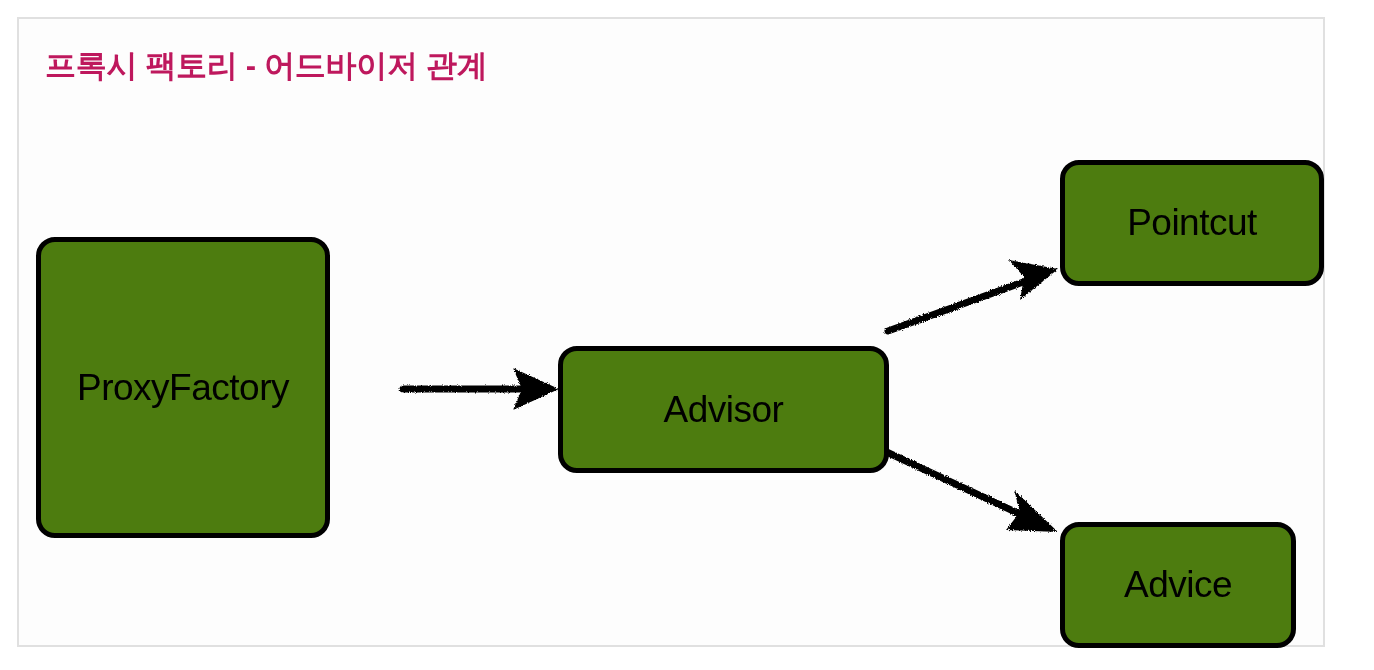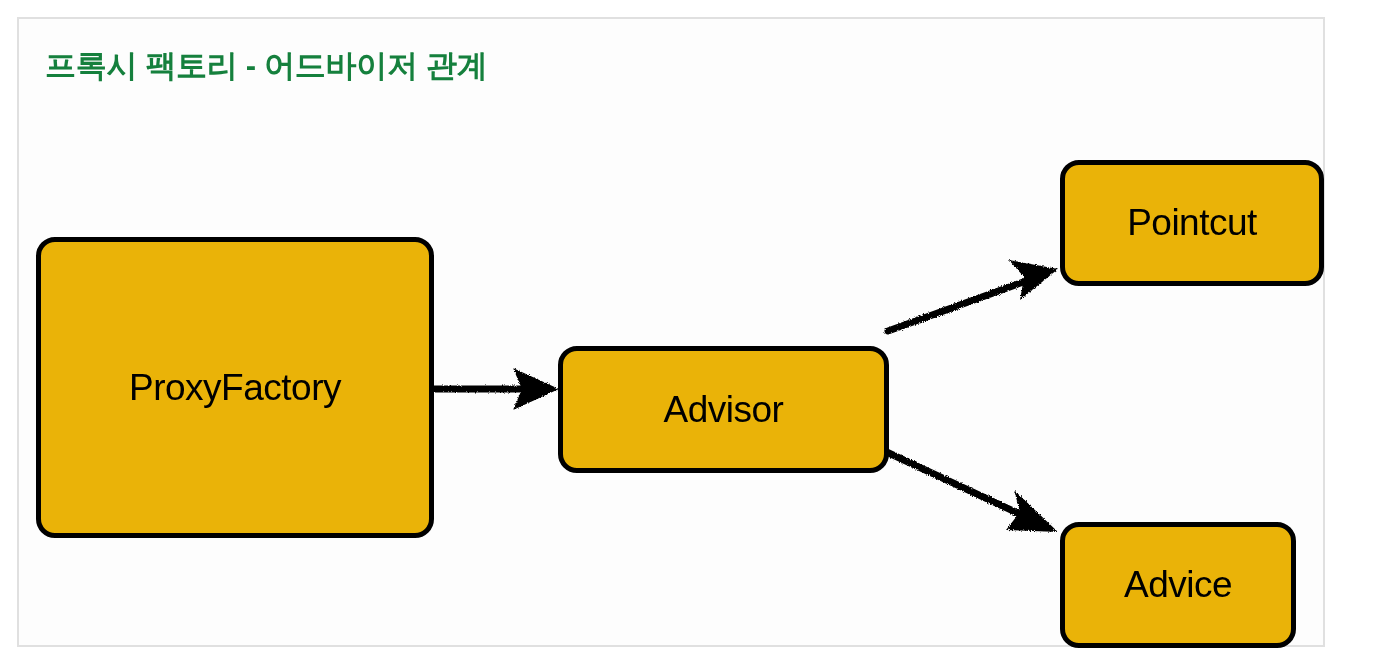--- a/index.html
+++ b/index.html
@@ -34,49 +34,49 @@
     box-sizing: border-box;
   }
 
   
   .figure-title {
     position: absolute;
     left: 26px;
     top: 28px;
     font-size: 31px;
     font-weight: bold;
-    color: #15803d;
+    color: #be185d;
     letter-spacing: -0.3px;
     white-space: nowrap;
     line-height: 1.2;
   }
 
   
   .node {
     position: absolute;
     box-sizing: border-box;
-    background: #eab308;
+    background: #4d7c0f;
     border: 5px solid #000000;
     border-radius: 19px;
     display: flex;
     align-items: center;
     justify-content: center;
   }
   .node-label {
     font-size: 37px;
     font-weight: 500;
     color: #000000;
     letter-spacing: -0.5px;
     white-space: nowrap;
   }
 
   #node-proxyfactory {
     left: 36px;
     top: 237px;
-    width: 398px;
+    width: 294px;
     height: 301px;
   }
   #node-advisor {
     left: 558px;
     top: 322px;
     width: 331px;
     height: 127px;
     margin-top: 24px;
   }
   #node-pointcut {

